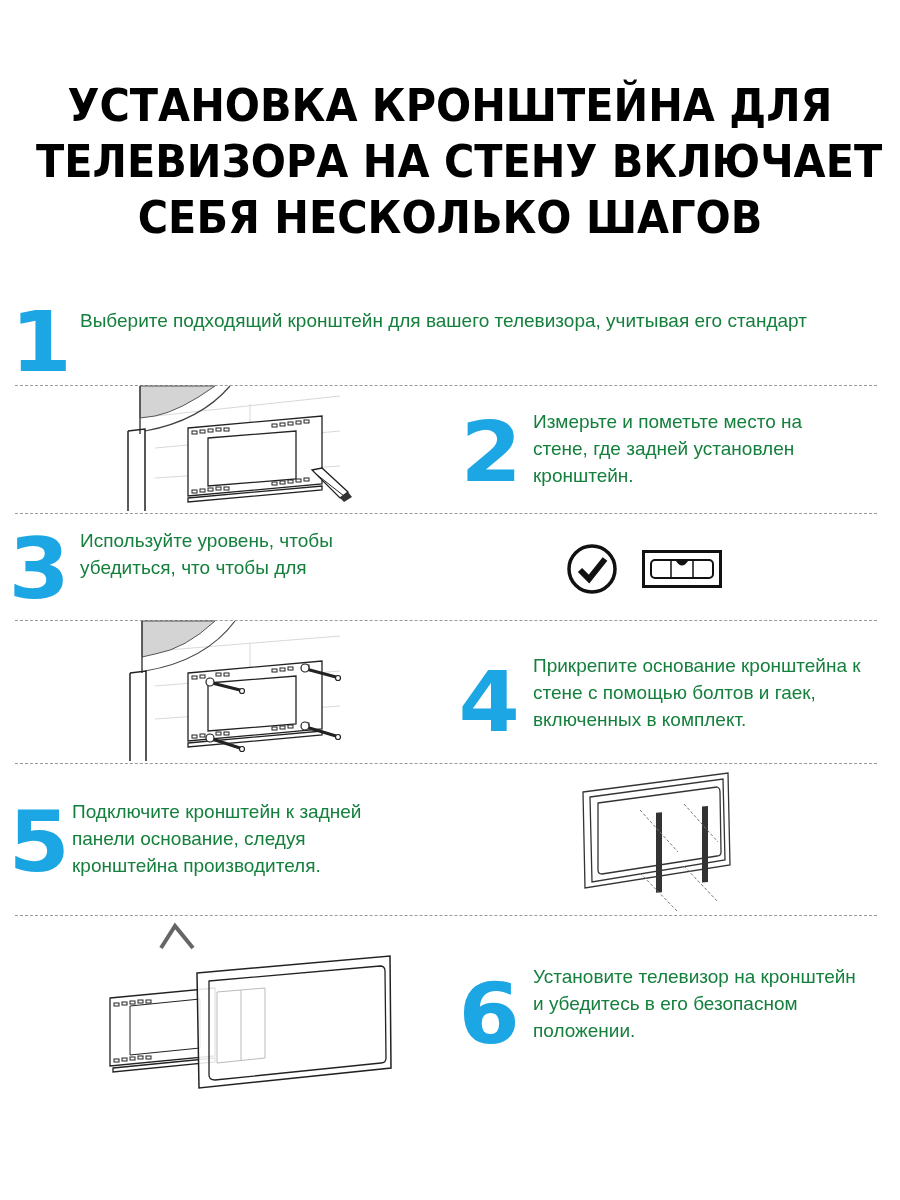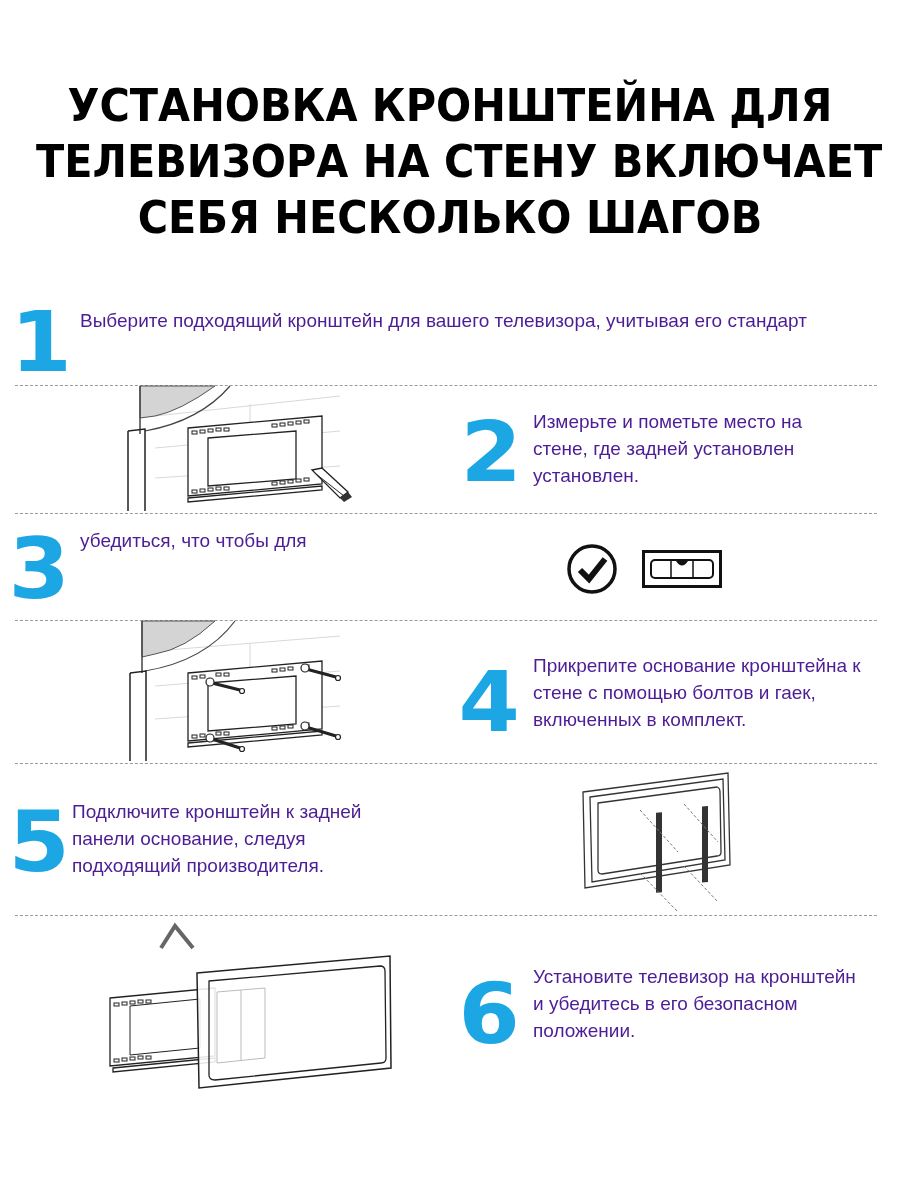--- a/index.html
+++ b/index.html
@@ -10,21 +10,21 @@
     line-height: 56px; letter-spacing: 0px; color: #000; transform: scaleX(0.92);
     text-transform: uppercase;
   }
   .title div { white-space: nowrap; }
   .num {
     position: absolute; font-family: "DejaVu Sans", sans-serif; font-weight: bold;
     color: #1ca7e4; font-size: 84px; line-height: 84px; transform: scaleX(1.05);
   }
   .txt {
     position: absolute; font-family: "Liberation Sans", sans-serif; font-size: 19px;
-    line-height: 27px; color: #4c1d95;
+    line-height: 27px; color: #15803d;
   }
   .sep {
     position: absolute; left: 15px; width: 862px; height: 0; border-top: 1px dashed #9a9a9a;
   }
   svg { position: absolute; overflow: visible; }
 </style>
 </head>
 <body>
 
 <div class="title">
@@ -93,28 +93,29 @@
     <line x1="216" y1="88" x2="244" y2="110" stroke="#222" stroke-width="1"></line>
     <path d="M240 112 L248 106 L252 111 L244 116 Z" fill="#333"></path>
   </g>
 </svg>
 
 <div>
   <div class="num" style="left:462px; top:410px;">2</div>
   <div class="txt" style="left:533px; top:408px; width:360px;">
     <div>Измерьте и пометьте место на</div>
     <div>стене, где задней установлен</div>
-    <div>установлен.</div>
+    <div>кронштейн.</div>
   </div>
 </div>
 <div class="sep" style="top:513px;"></div>
 
 <div>
   <div class="num" style="left:10px; top:527px;">3</div>
   <div class="txt" style="left:80px; top:527px; width:360px;">
+    <div>Используйте уровень, чтобы</div>
     <div>убедиться, что чтобы для</div>
   </div>
 </div>
 
 <svg style="left:566px; top:543px;" width="52" height="52" viewBox="0 0 52 52">
   <circle cx="26" cy="26" r="23" fill="none" stroke="#111" stroke-width="3.5"></circle>
   <path d="M14 27 L23 36 L39 16" fill="none" stroke="#111" stroke-width="6" stroke-linecap="butt" stroke-linejoin="miter"></path>
 </svg>
 
 <svg style="left:642px; top:550px;" width="80" height="38" viewBox="0 0 80 38">
@@ -190,21 +191,21 @@
     <div>включенных в комплект.</div>
   </div>
 </div>
 <div class="sep" style="top:763px;"></div>
 
 <div>
   <div class="num" style="left:10px; top:800px;">5</div>
   <div class="txt" style="left:72px; top:798px; width:360px;">
     <div>Подключите кронштейн к задней</div>
     <div>панели основание, следуя</div>
-    <div>подходящий производителя.</div>
+    <div>кронштейна производителя.</div>
   </div>
 </div>
 
 <svg style="left:580px; top:770px;" width="160" height="140" viewBox="0 0 160 140">
   <g fill="none" stroke="#333" stroke-width="1.3">
     <path d="M3 22 L148 3 L150 95 L5 118 Z"></path>
     <path d="M10 27 L143 9 L145 90 L12 112 Z"></path>
     <path d="M18 33 L137 17 Q140 18 140 22 L141 82 Q141 86 137 86 L22 104 Q18 104 18 100 Z"></path>
   </g>
   <g fill="#333">

